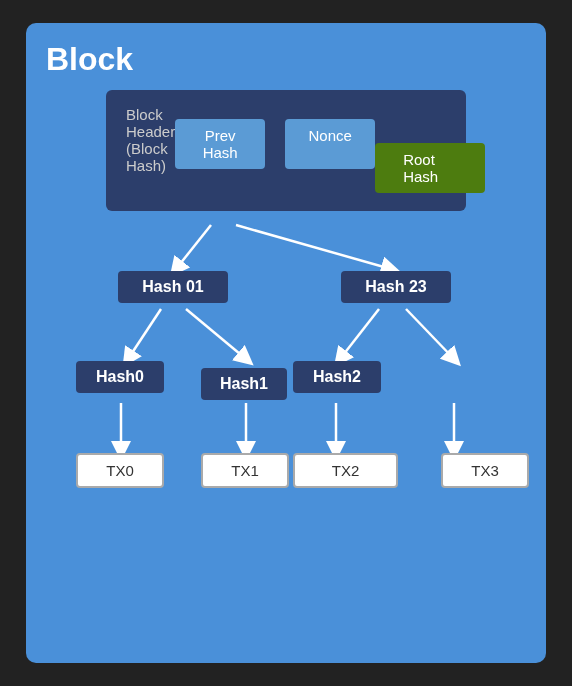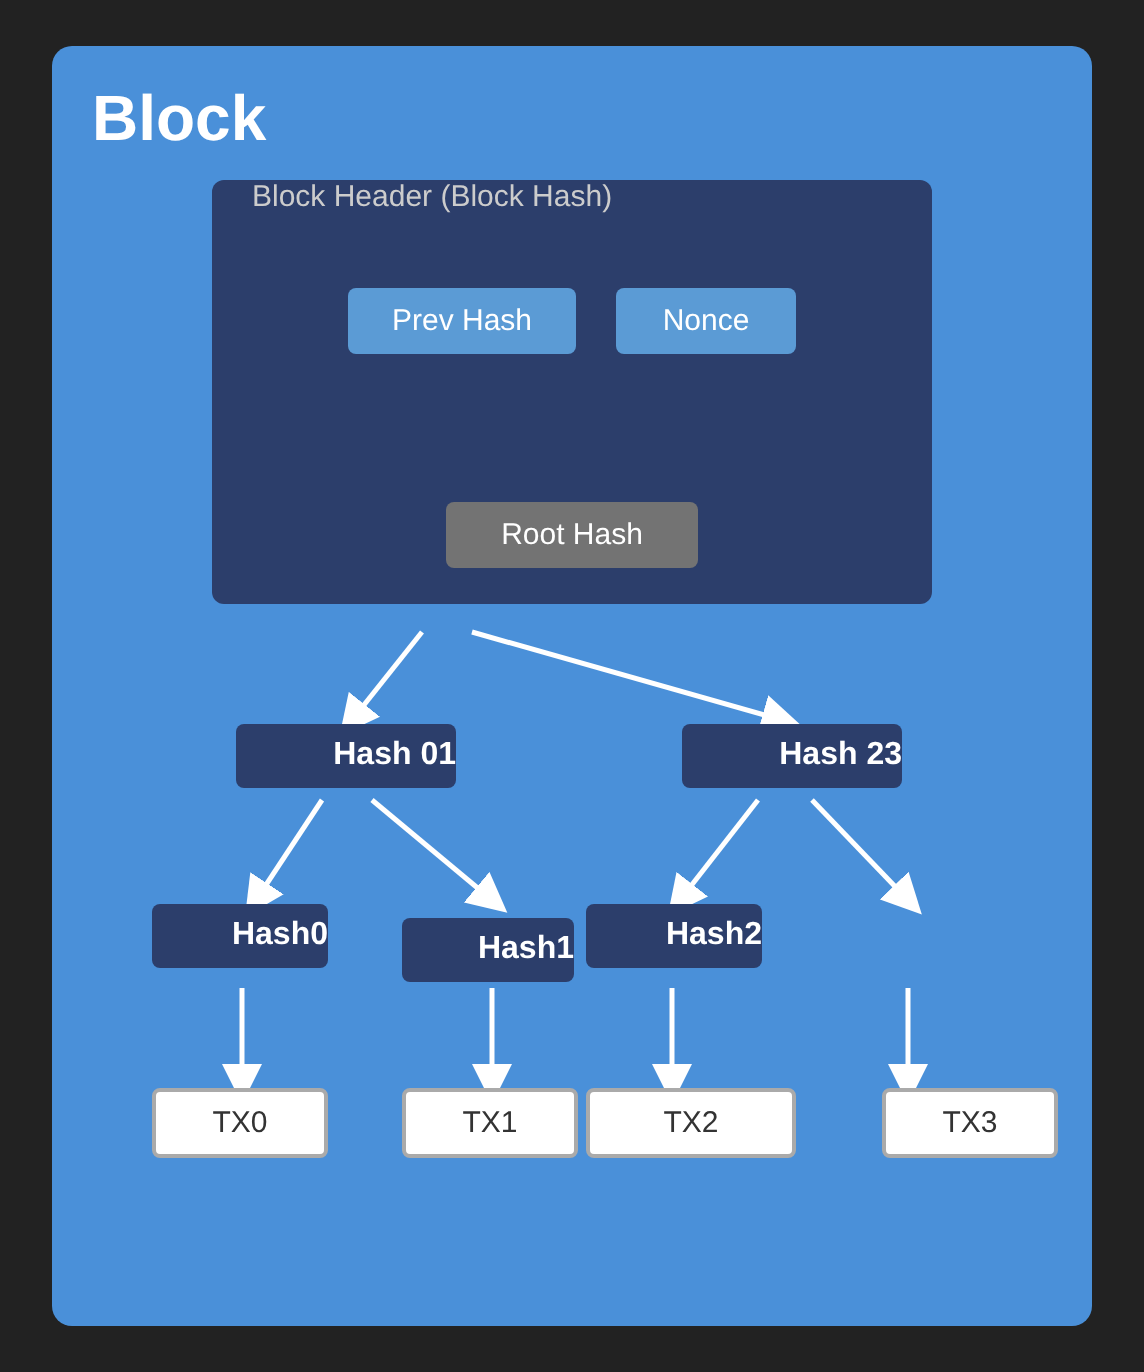--- a/index.html
+++ b/index.html
@@ -22,27 +22,26 @@
     }
     .block-title {
       color: white;
       font-size: 32px;
       font-weight: bold;
       margin-bottom: 12px;
     }
     .block-header-box {
       background: #2c3e6b;
       border-radius: 6px;
-      padding: 0 20px 18px 20px;
+      padding: 16px 20px 18px 20px;
       margin: 0 auto 0 auto;
       width: 360px;
       display: flex;
-      flex-direction: column;
+      flex-direction: row;
       align-items: center;
-      gap: 25px;
     }
     .block-header-title {
       color: #ccc;
       font-size: 15px;
       margin-bottom: 12px;
       align-self: flex-start;
     }
     .header-row {
       display: flex;
       gap: 20px;
@@ -52,27 +51,27 @@
       background: #5b9bd5;
       color: white;
       font-size: 15px;
       font-weight: 500;
       padding: 8px 22px;
       border-radius: 4px;
       text-align: center;
       min-width: 90px;
     }
     .root-hash-cell {
-      background: #737373;
+      background: #4d7c0f;
       color: white;
       font-size: 15px;
       font-weight: 500;
       padding: 8px 28px;
       border-radius: 4px;
-      text-align: right;
+      text-align: left;
       min-width: 110px;
       margin-top: 37px;
     }
 
     
     .tree-area {
       position: relative;
       margin-top: 0;
       width: 100%;
       height: 420px;
@@ -89,21 +88,21 @@
     }
 
     
     .hash-box {
       position: absolute;
       background: #2c3e6b;
       color: white;
       font-size: 16px;
       font-weight: bold;
       border-radius: 4px;
-      text-align: right;
+      text-align: center;
       padding: 7px 0;
       white-space: nowrap;
     }
 
     
     .tx-box {
       position: absolute;
       background: white;
       color: #333;
       font-size: 15px;

